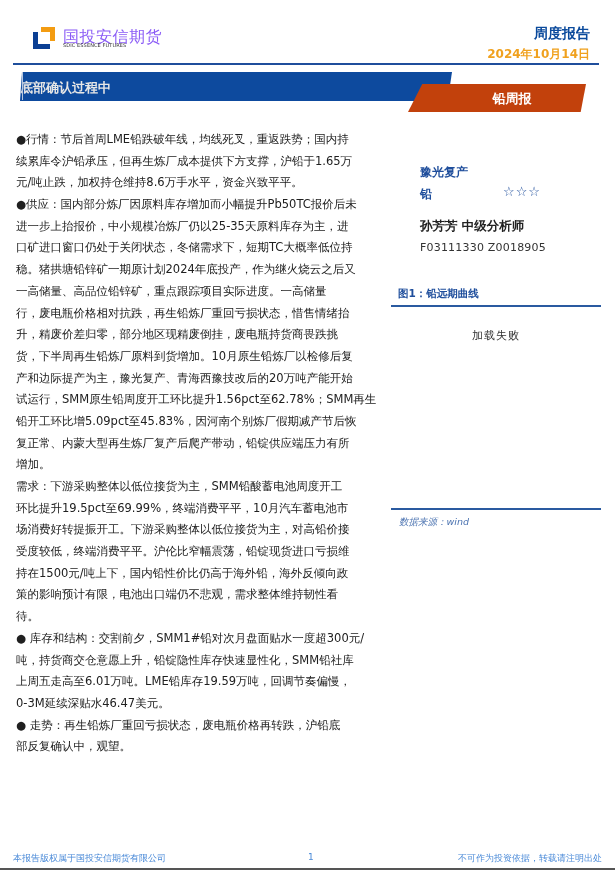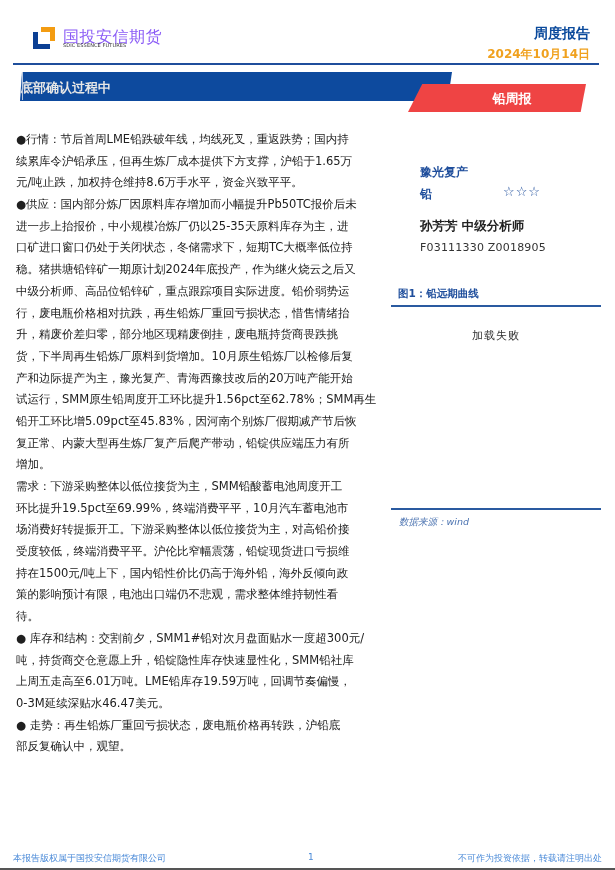--- a/index.html
+++ b/index.html
@@ -25,21 +25,21 @@
 
     .banner-blue {
       position: absolute; left: 20px; top: 72px; width: 432px; height: 29px;
       background: #0d4a9e;
       clip-path: polygon(2px 0, 100% 0, 99% 100%, 0 100%);
     }
     .banner-blue-edge { position: absolute; left: 22px; top: 72px; width: 1px; height: 28px; background: #b8c8e0; }
     .banner-blue-text { position: absolute; left: 0; right: 0; top: 7px; color: #e6e6e6; font-size: 13px; font-weight: bold; }
     .banner-orange {
       position: absolute; left: 408px; top: 84px; width: 178px; height: 28px;
-      background: #ef4444;
+      background: #c2410c;
       clip-path: polygon(8% 0, 100% 0, 97% 100%, 0 100%);
     }
     .banner-orange-text { position: absolute; left: 30px; right: 0; top: 6px; text-align: center; color: #ffffff; font-size: 13px; font-weight: bold; }
 
     .main-text { position: absolute; left: 16px; top: 129px; width: 362px; font-size: 11.5px; line-height: 21.7px; color: #202020; }
     .main-text .line { white-space: nowrap; height: 21.7px; }
 
     .side { position: absolute; left: 398px; top: 160px; width: 210px; }
     .rating-title { position: absolute; left: 22px; top: 4px; font-size: 12px; font-weight: bold; color: #1f4e9c; white-space: nowrap; }
     .rating-item { position: absolute; left: 22px; top: 26px; font-size: 12px; font-weight: bold; color: #1f4e9c; }
@@ -87,21 +87,21 @@
 </div>
 
 <div class="main-text">
   <div class="line">●行情：节后首周LME铅跌破年线，均线死叉，重返跌势；国内持</div>
   <div class="line">续累库令沪铅承压，但再生炼厂成本提供下方支撑，沪铅于1.65万</div>
   <div class="line">元/吨止跌，加权持仓维持8.6万手水平，资金兴致平平。</div>
   <div class="line">●供应：国内部分炼厂因原料库存增加而小幅提升Pb50TC报价后未</div>
   <div class="line">进一步上抬报价，中小规模冶炼厂仍以25-35天原料库存为主，进</div>
   <div class="line">口矿进口窗口仍处于关闭状态，冬储需求下，短期TC大概率低位持</div>
   <div class="line">稳。猪拱塘铅锌矿一期原计划2024年底投产，作为继火烧云之后又</div>
-  <div class="line">中级分析师、高品位铅锌矿，重点跟踪项目实际进度。铅价弱势运</div>
+  <div class="line">一高储量、高品位铅锌矿，重点跟踪项目实际进度。一高储量</div>
   <div class="line">行，废电瓶价格相对抗跌，再生铅炼厂重回亏损状态，惜售情绪抬</div>
   <div class="line">升，精废价差归零，部分地区现精废倒挂，废电瓶持货商畏跌挑</div>
   <div class="line">货，下半周再生铅炼厂原料到货增加。10月原生铅炼厂以检修后复</div>
   <div class="line">产和边际提产为主，豫光复产、青海西豫技改后的20万吨产能开始</div>
   <div class="line">试运行，SMM原生铅周度开工环比提升1.56pct至62.78%；SMM再生</div>
   <div class="line">铅开工环比增5.09pct至45.83%，因河南个别炼厂假期减产节后恢</div>
   <div class="line">复正常、内蒙大型再生炼厂复产后爬产带动，铅锭供应端压力有所</div>
   <div class="line">增加。</div>
   <div class="line">需求：下游采购整体以低位接货为主，SMM铅酸蓄电池周度开工</div>
   <div class="line">环比提升19.5pct至69.99%，终端消费平平，10月汽车蓄电池市</div>

